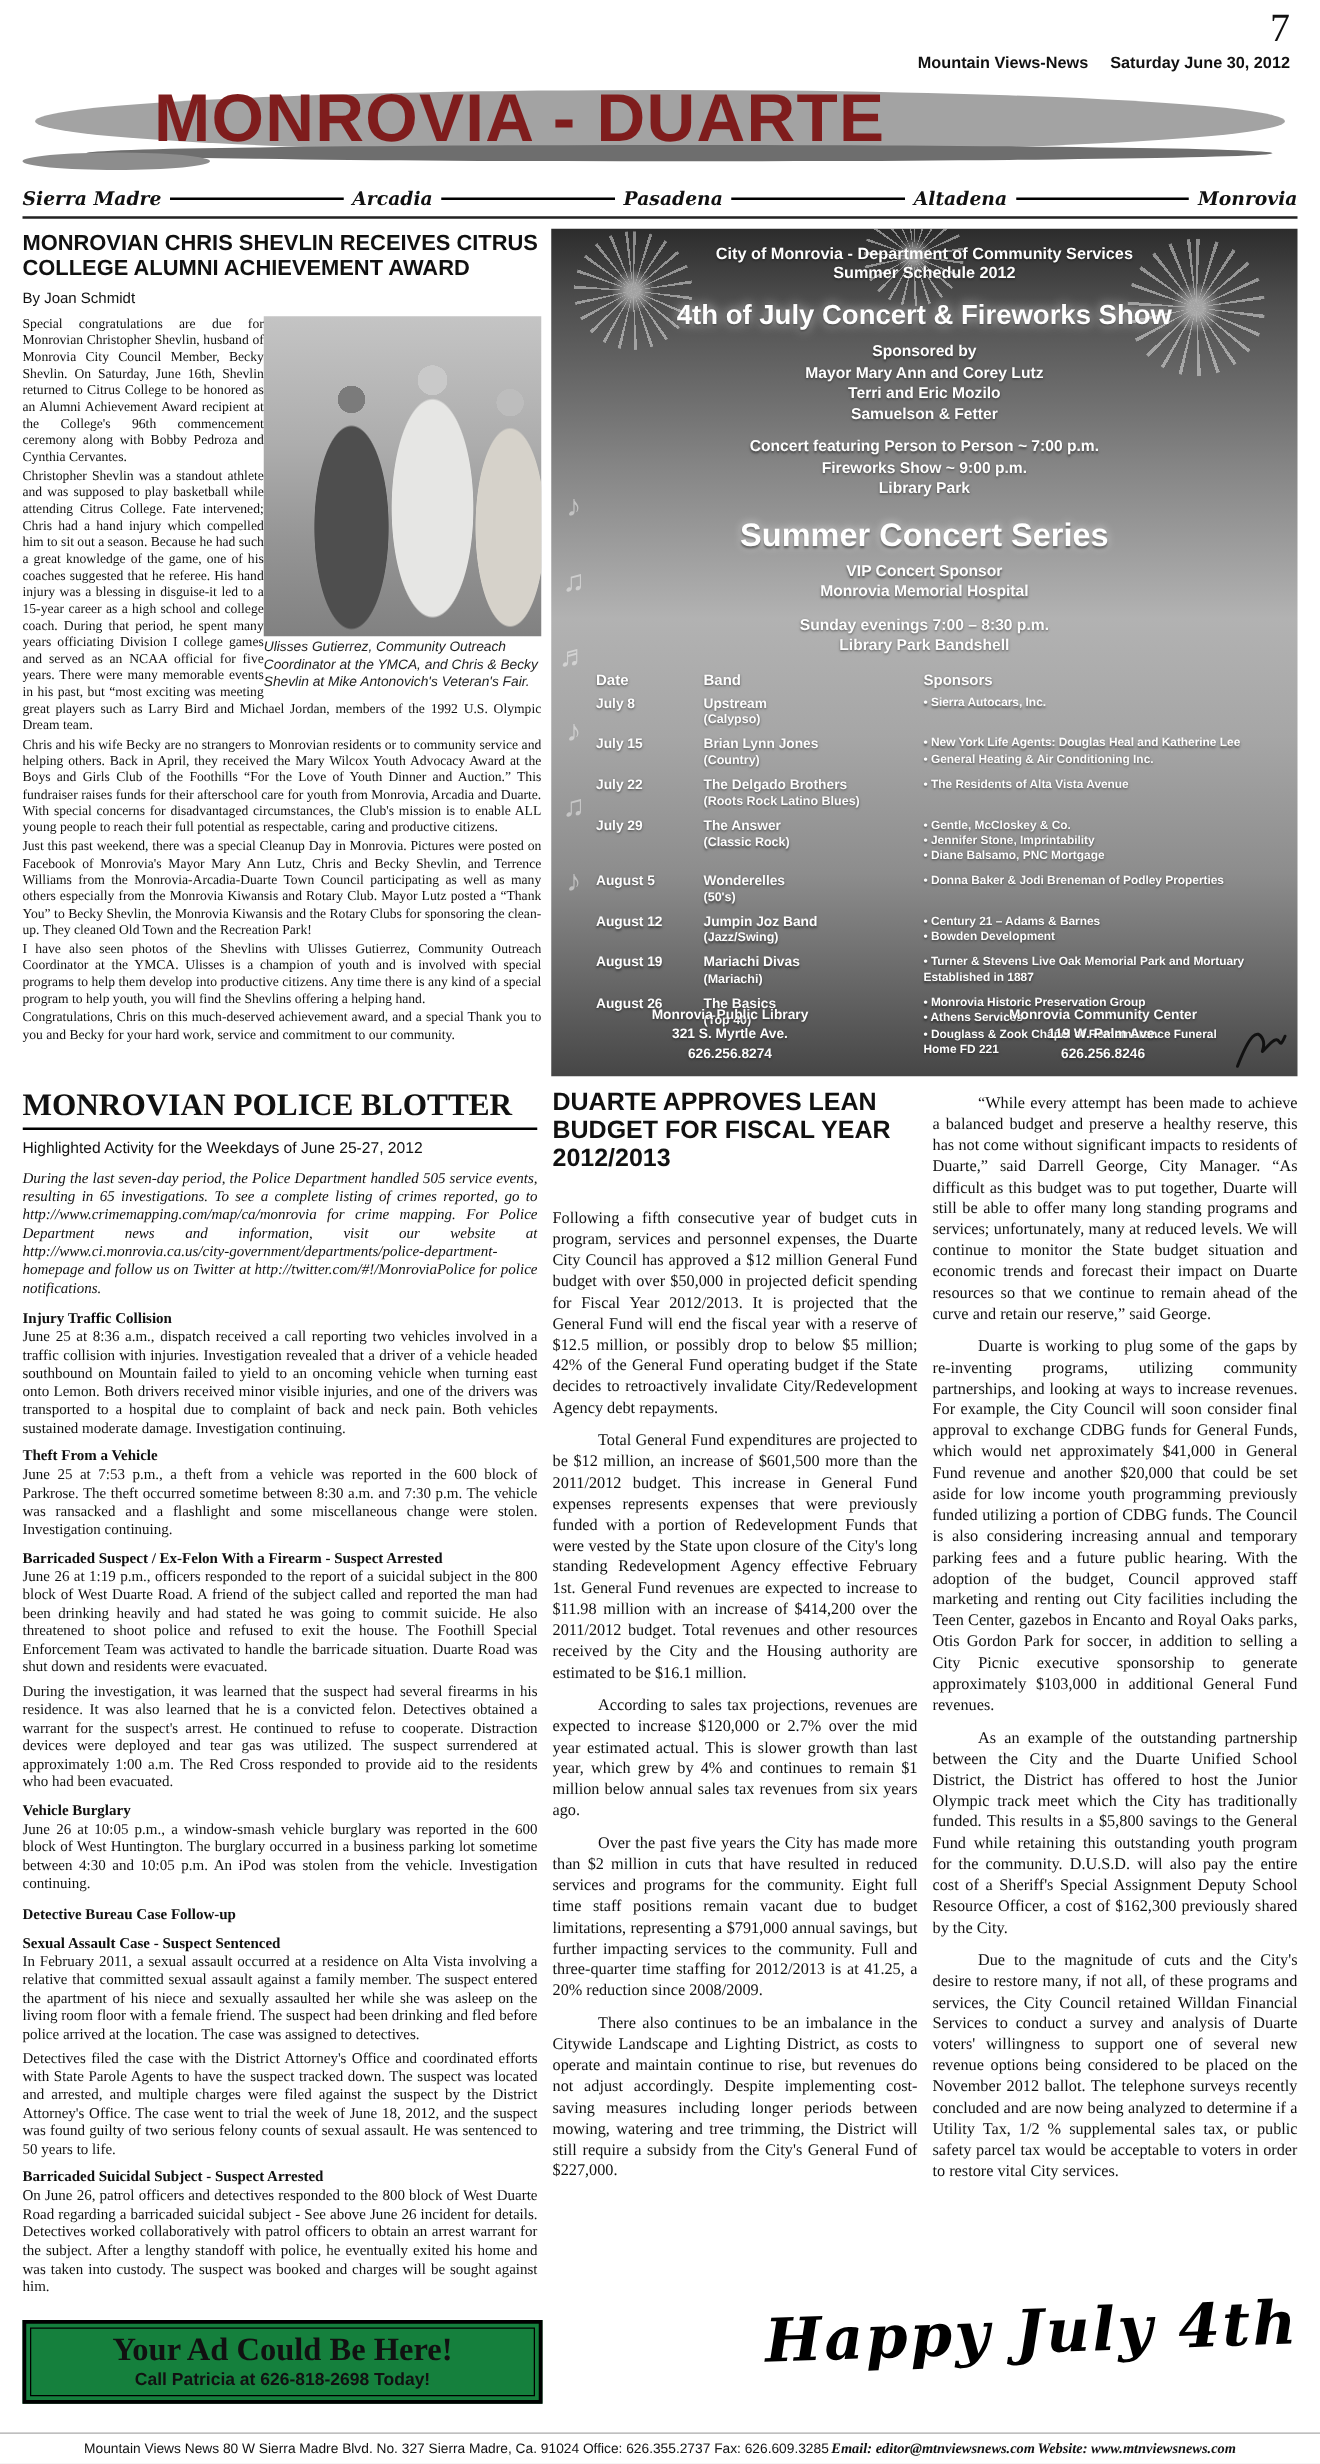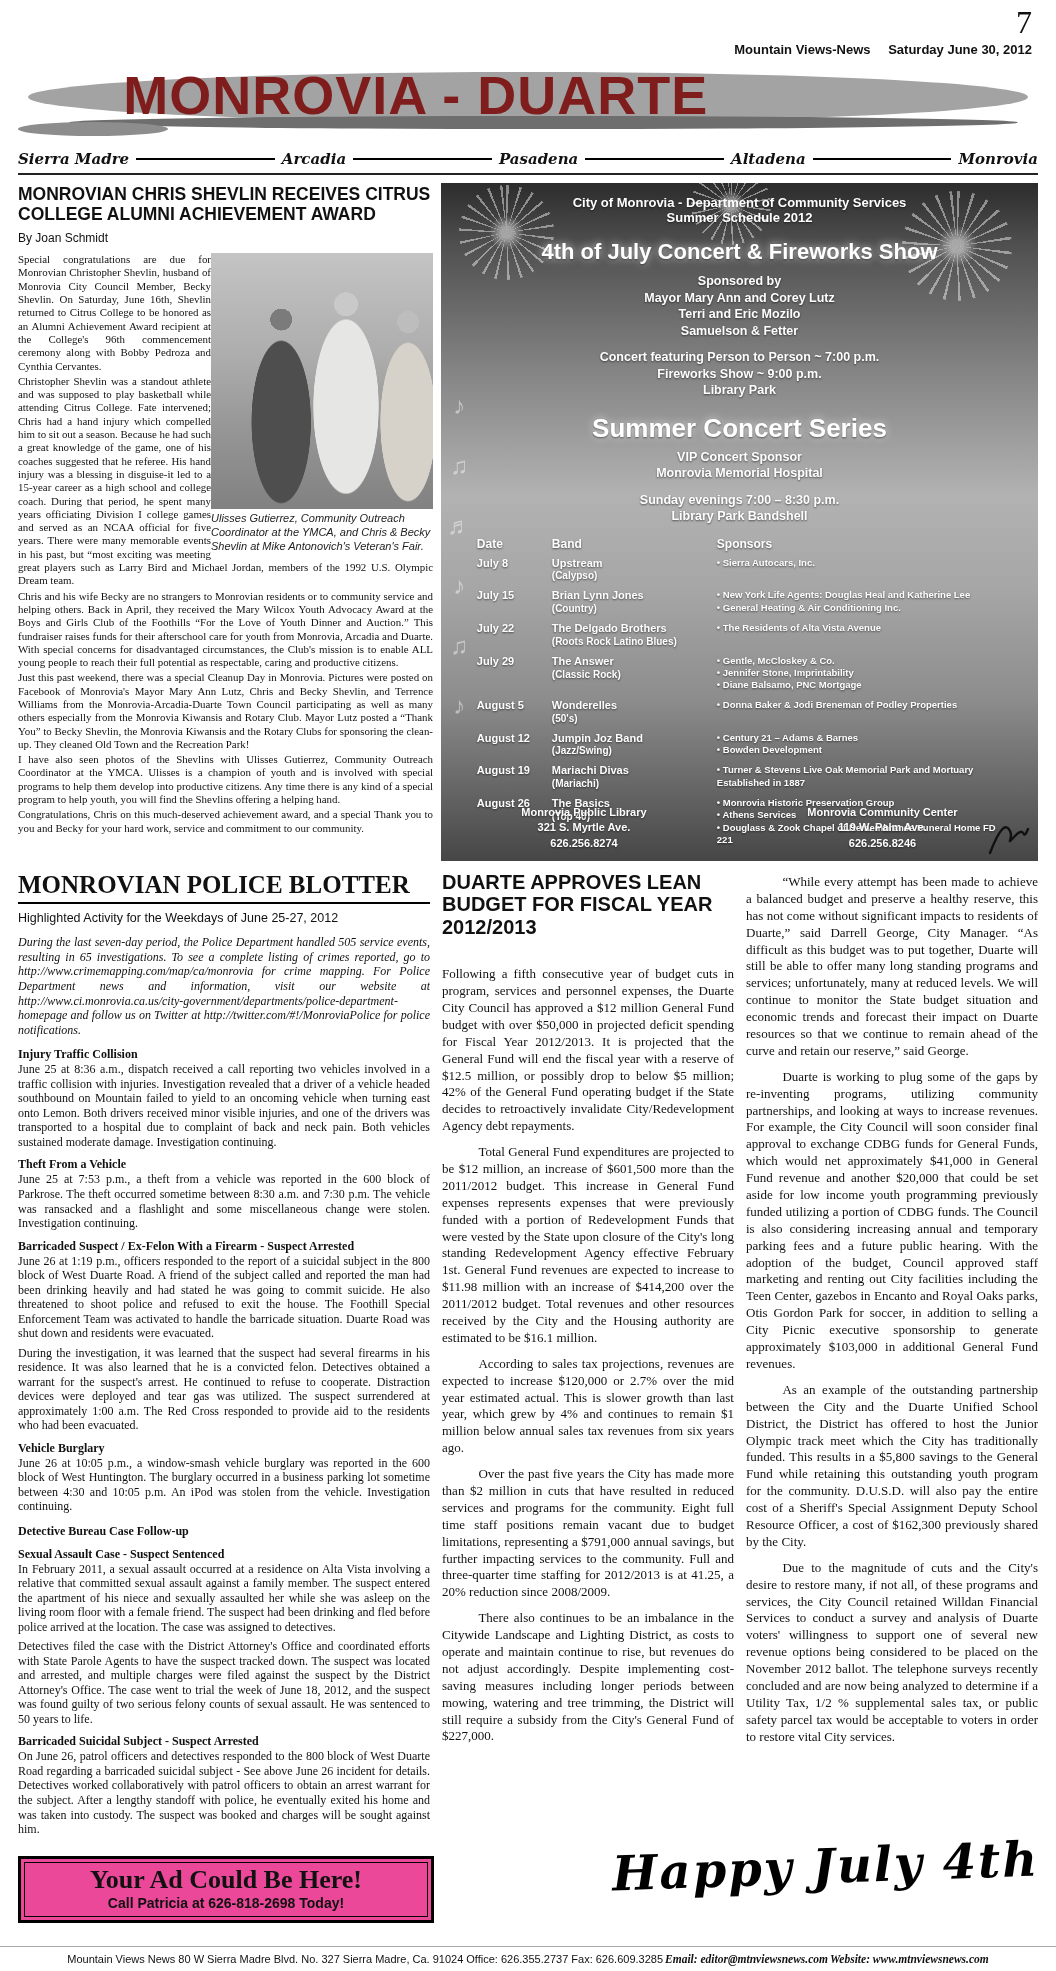--- a/index.html
+++ b/index.html
@@ -54,21 +54,21 @@
       font-size:24px;letter-spacing:14px;opacity:.45;text-shadow:none;}
   .f-agency{font:700 13px "Liberation Sans",sans-serif;padding-top:12px;}
   .f-sched{font:700 13px "Liberation Sans",sans-serif;margin-top:0;}
   .f-big{font:700 22px "Liberation Sans",sans-serif;margin:14px 0 8px;
          text-shadow:0 0 9px rgba(255,255,255,.75),0 1px 2px rgba(0,0,0,.6);}
   .f-small{font:700 12.5px "Liberation Sans",sans-serif;line-height:1.32;}
   .f-gap{margin-top:10px;}
   .f-series{font:700 26px "Liberation Sans",sans-serif;margin:14px 0 5px;
             text-shadow:0 0 8px rgba(255,255,255,.6),0 1px 2px rgba(0,0,0,.6);}
   .ctable{width:88%;margin:12px auto 0;text-align:left;font-family:"Liberation Sans",sans-serif;}
-  .crow,.chead{display:grid;grid-template-columns:62px 152px 1fr;gap:0 13px;}
+  .crow,.chead{display:grid;grid-template-columns:62px 152px 1fr;gap:0 24px;}
   .chead{font:700 12px "Liberation Sans",sans-serif;margin-bottom:6px;}
   .crow{margin-bottom:7px;}
   .cdate,.bn{font:700 11px "Liberation Sans",sans-serif;line-height:1.25;}
   .bg{font:700 10px "Liberation Sans",sans-serif;line-height:1.2;}
   .cspon div{font:700 9.5px "Liberation Sans",sans-serif;line-height:1.3;}
   .f-contacts{position:absolute;left:0;right:0;bottom:10px;display:flex;justify-content:space-around;
       font:700 11px "Liberation Sans",sans-serif;line-height:1.4;}
   .scribble{position:absolute;right:6px;bottom:4px;}
 
   
@@ -82,21 +82,21 @@
   .bl-h.bi{margin:10px 0 2px;}
   .blotter p.blp{font:400 12px "Liberation Serif",serif;line-height:1.21;text-align:justify;margin:0 0 5px;}
 
   .duarte1,.duarte2{overflow:hidden;}
   .duarte1 h2{font:700 20px "Liberation Sans",sans-serif;line-height:1.12;margin:0 0 10px;}
   .dp{font:400 13px "Liberation Serif",serif;line-height:1.3;text-align:justify;margin:0 0 9px;text-indent:2.8em;}
   .dp.ni{text-indent:0;margin-top:28px;}
   .duarte2{padding-top:3px;}
 
   
-  .adbox{position:absolute;left:18px;top:1856px;width:404px;background:#ec4899;
+  .adbox{position:absolute;left:18px;top:1856px;width:404px;background:#15803d;
          border:3px solid #000;padding:3px;}
   .adbox .adin{border:1px solid #000;padding:3px 4px 5px;}
   .ad-title{font:700 26px "Liberation Serif",serif;text-align:center;line-height:1.05;margin:0;}
   .ad-sub{font:700 14px "Liberation Sans",sans-serif;text-align:center;margin:2px 0 0;}
   .happy{position:absolute;left:612px;top:1838px;font:italic 700 48px "DejaVu Serif",serif;
          letter-spacing:2px;transform:rotate(-2deg);color:#000;}
   .pfooter{position:absolute;left:0;right:0;bottom:6px;border-top:1px solid #aaa;padding-top:6px;
            display:flex;justify-content:center;gap:2px;align-items:baseline;}
   .pf-main{font:400 11px "Liberation Sans",sans-serif;}
   .pf-it{font:italic 700 11.5px "Liberation Serif",serif;}

